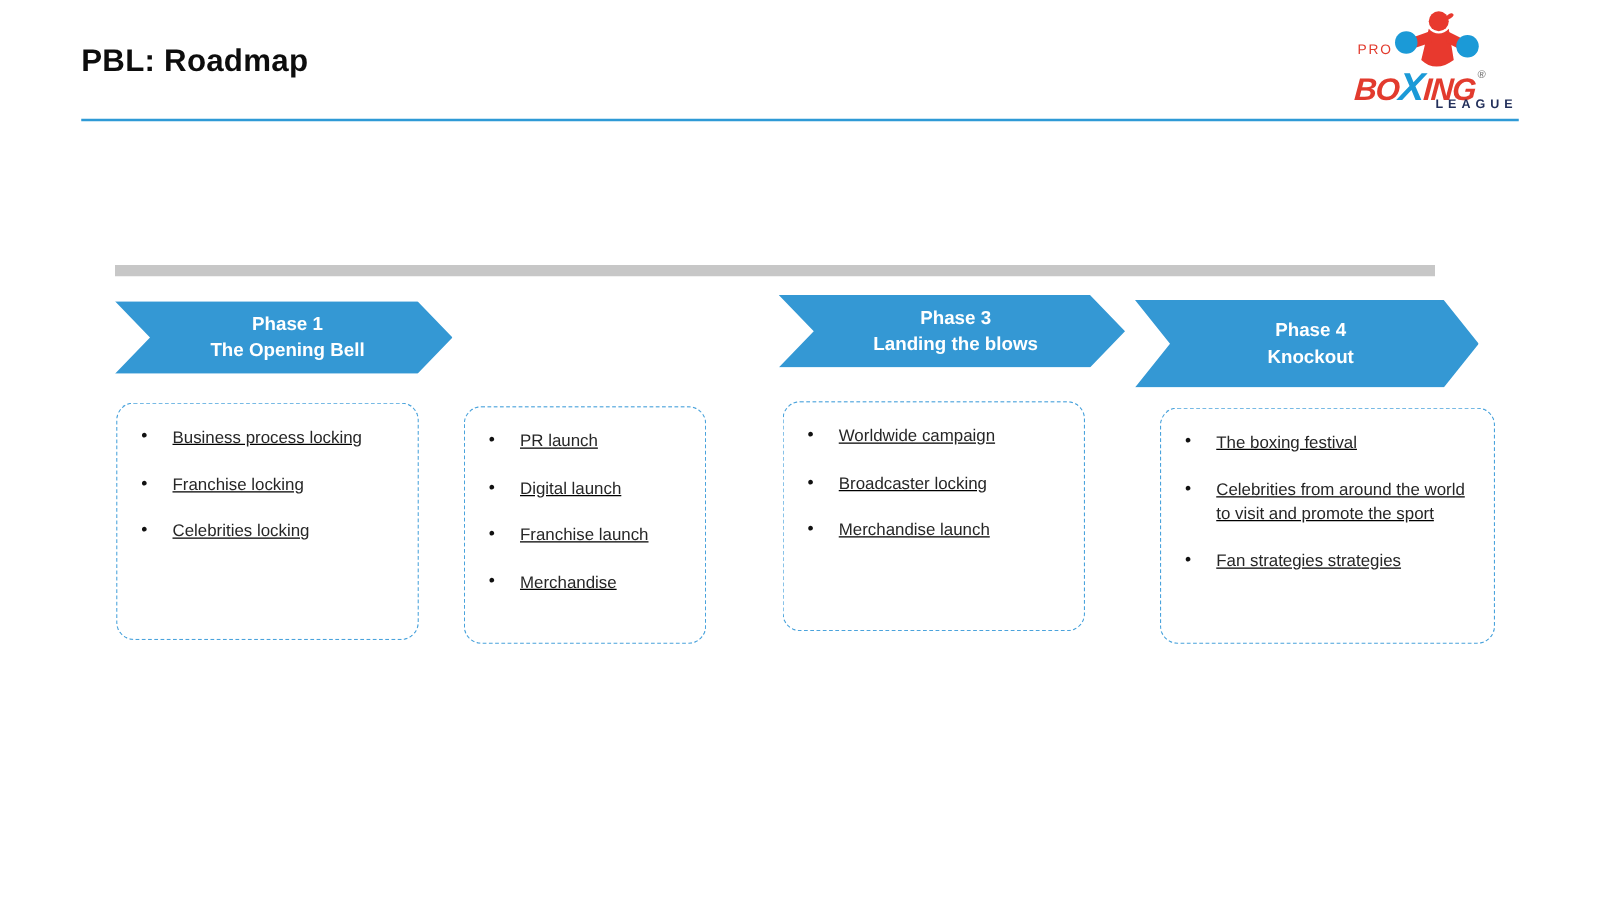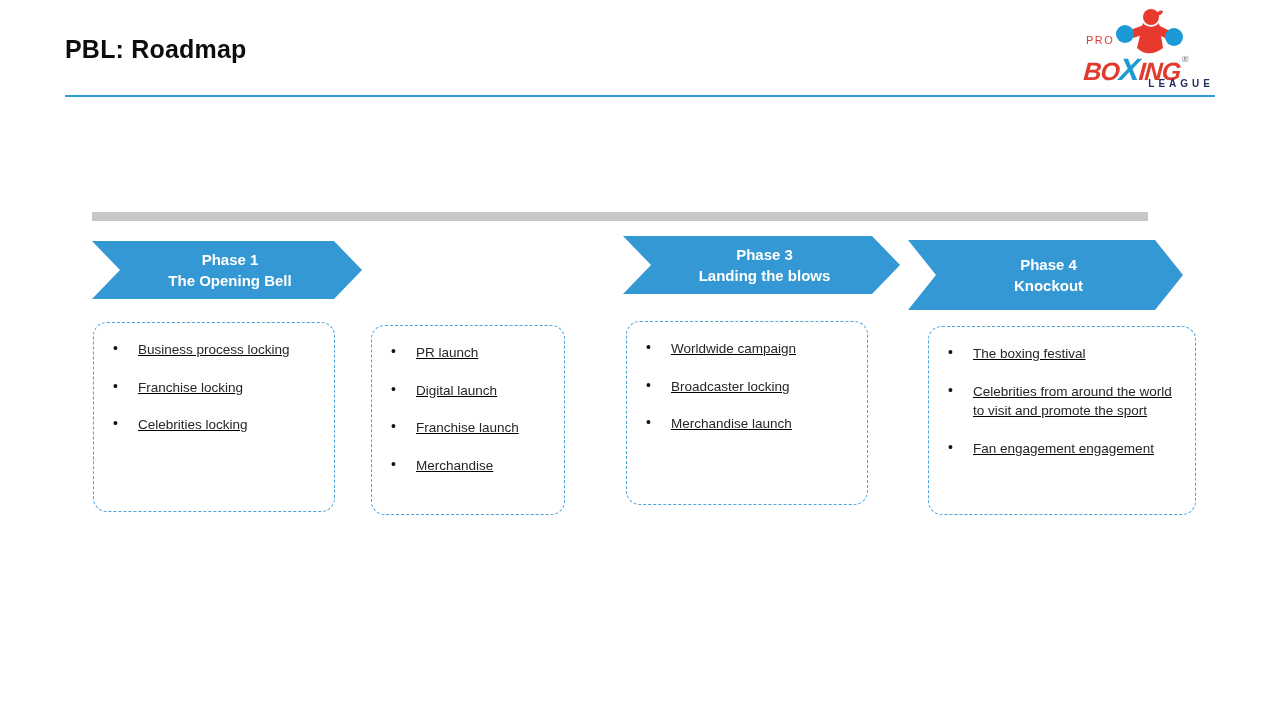--- a/index.html
+++ b/index.html
@@ -124,17 +124,17 @@
     <ul>
         <li>Worldwide campaign</li>
         <li>Broadcaster locking</li>
         <li>Merchandise launch</li>
       </ul>
   </div>
   <div class="pbox" id="box4">
     <ul>
         <li>The boxing festival</li>
         <li>Celebrities from around the world to visit and promote the sport</li>
-        <li>Fan engagement engagement</li>
+        <li>Fan strategies strategies</li>
       </ul>
   </div>
 
 </div>
 
 </body></html>

